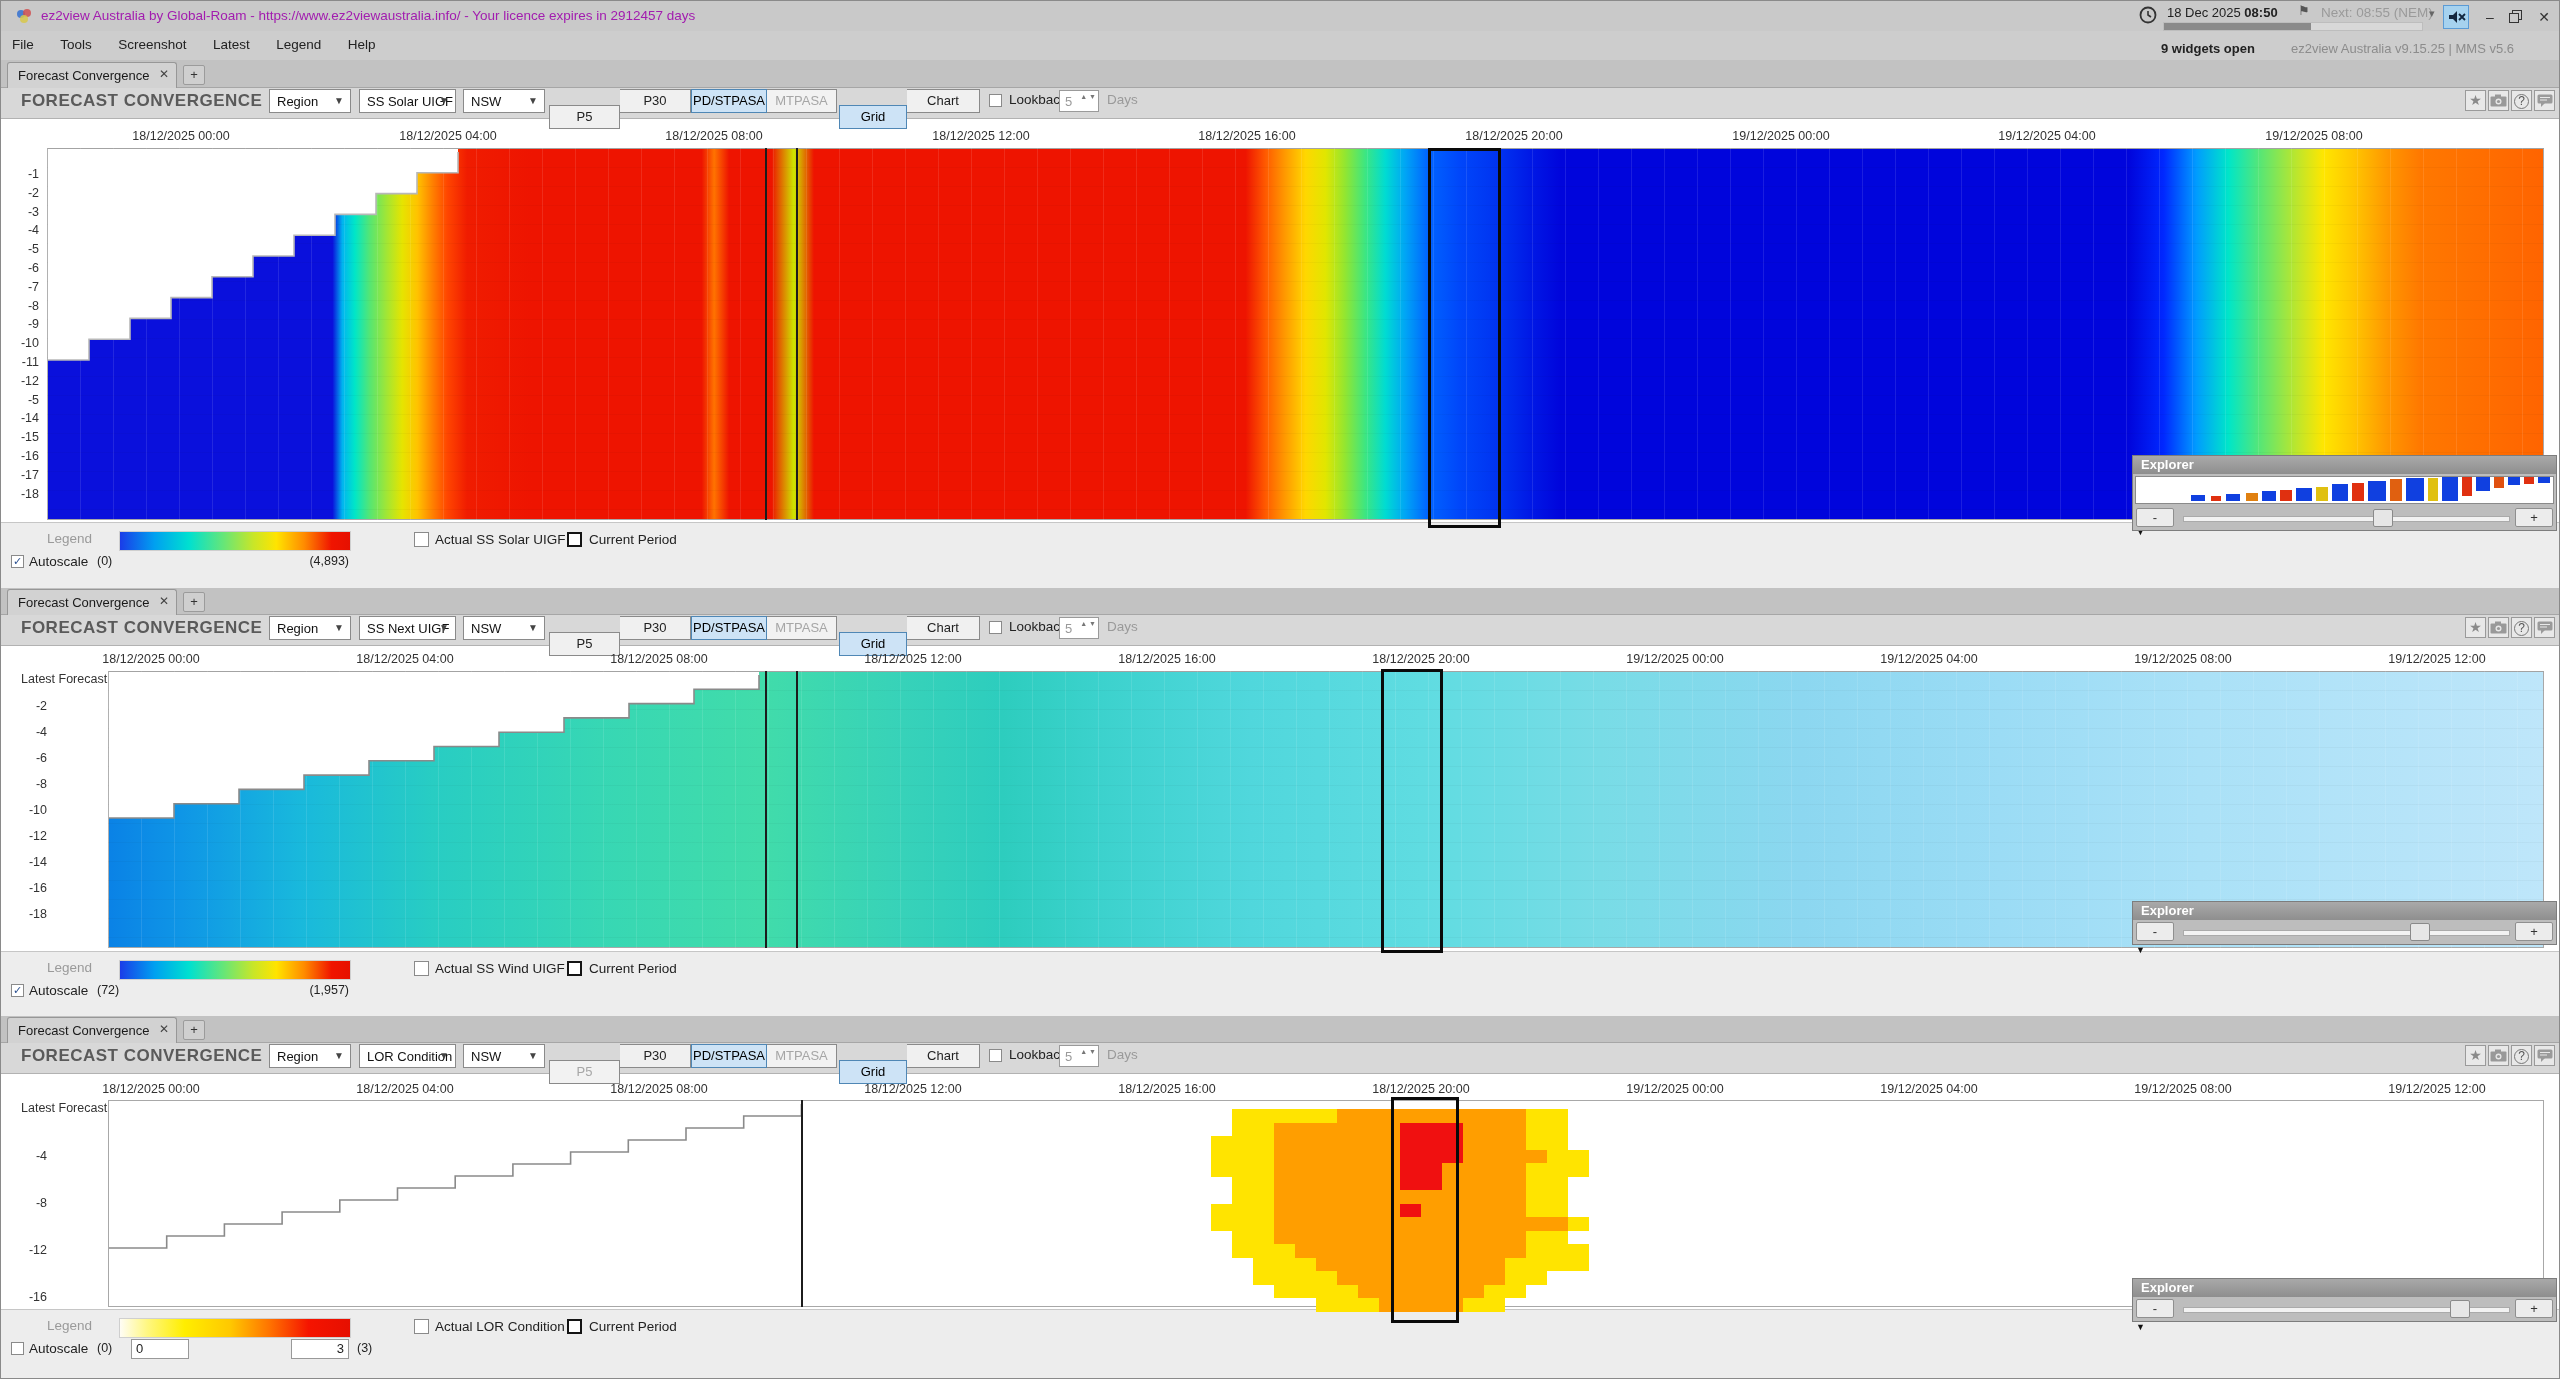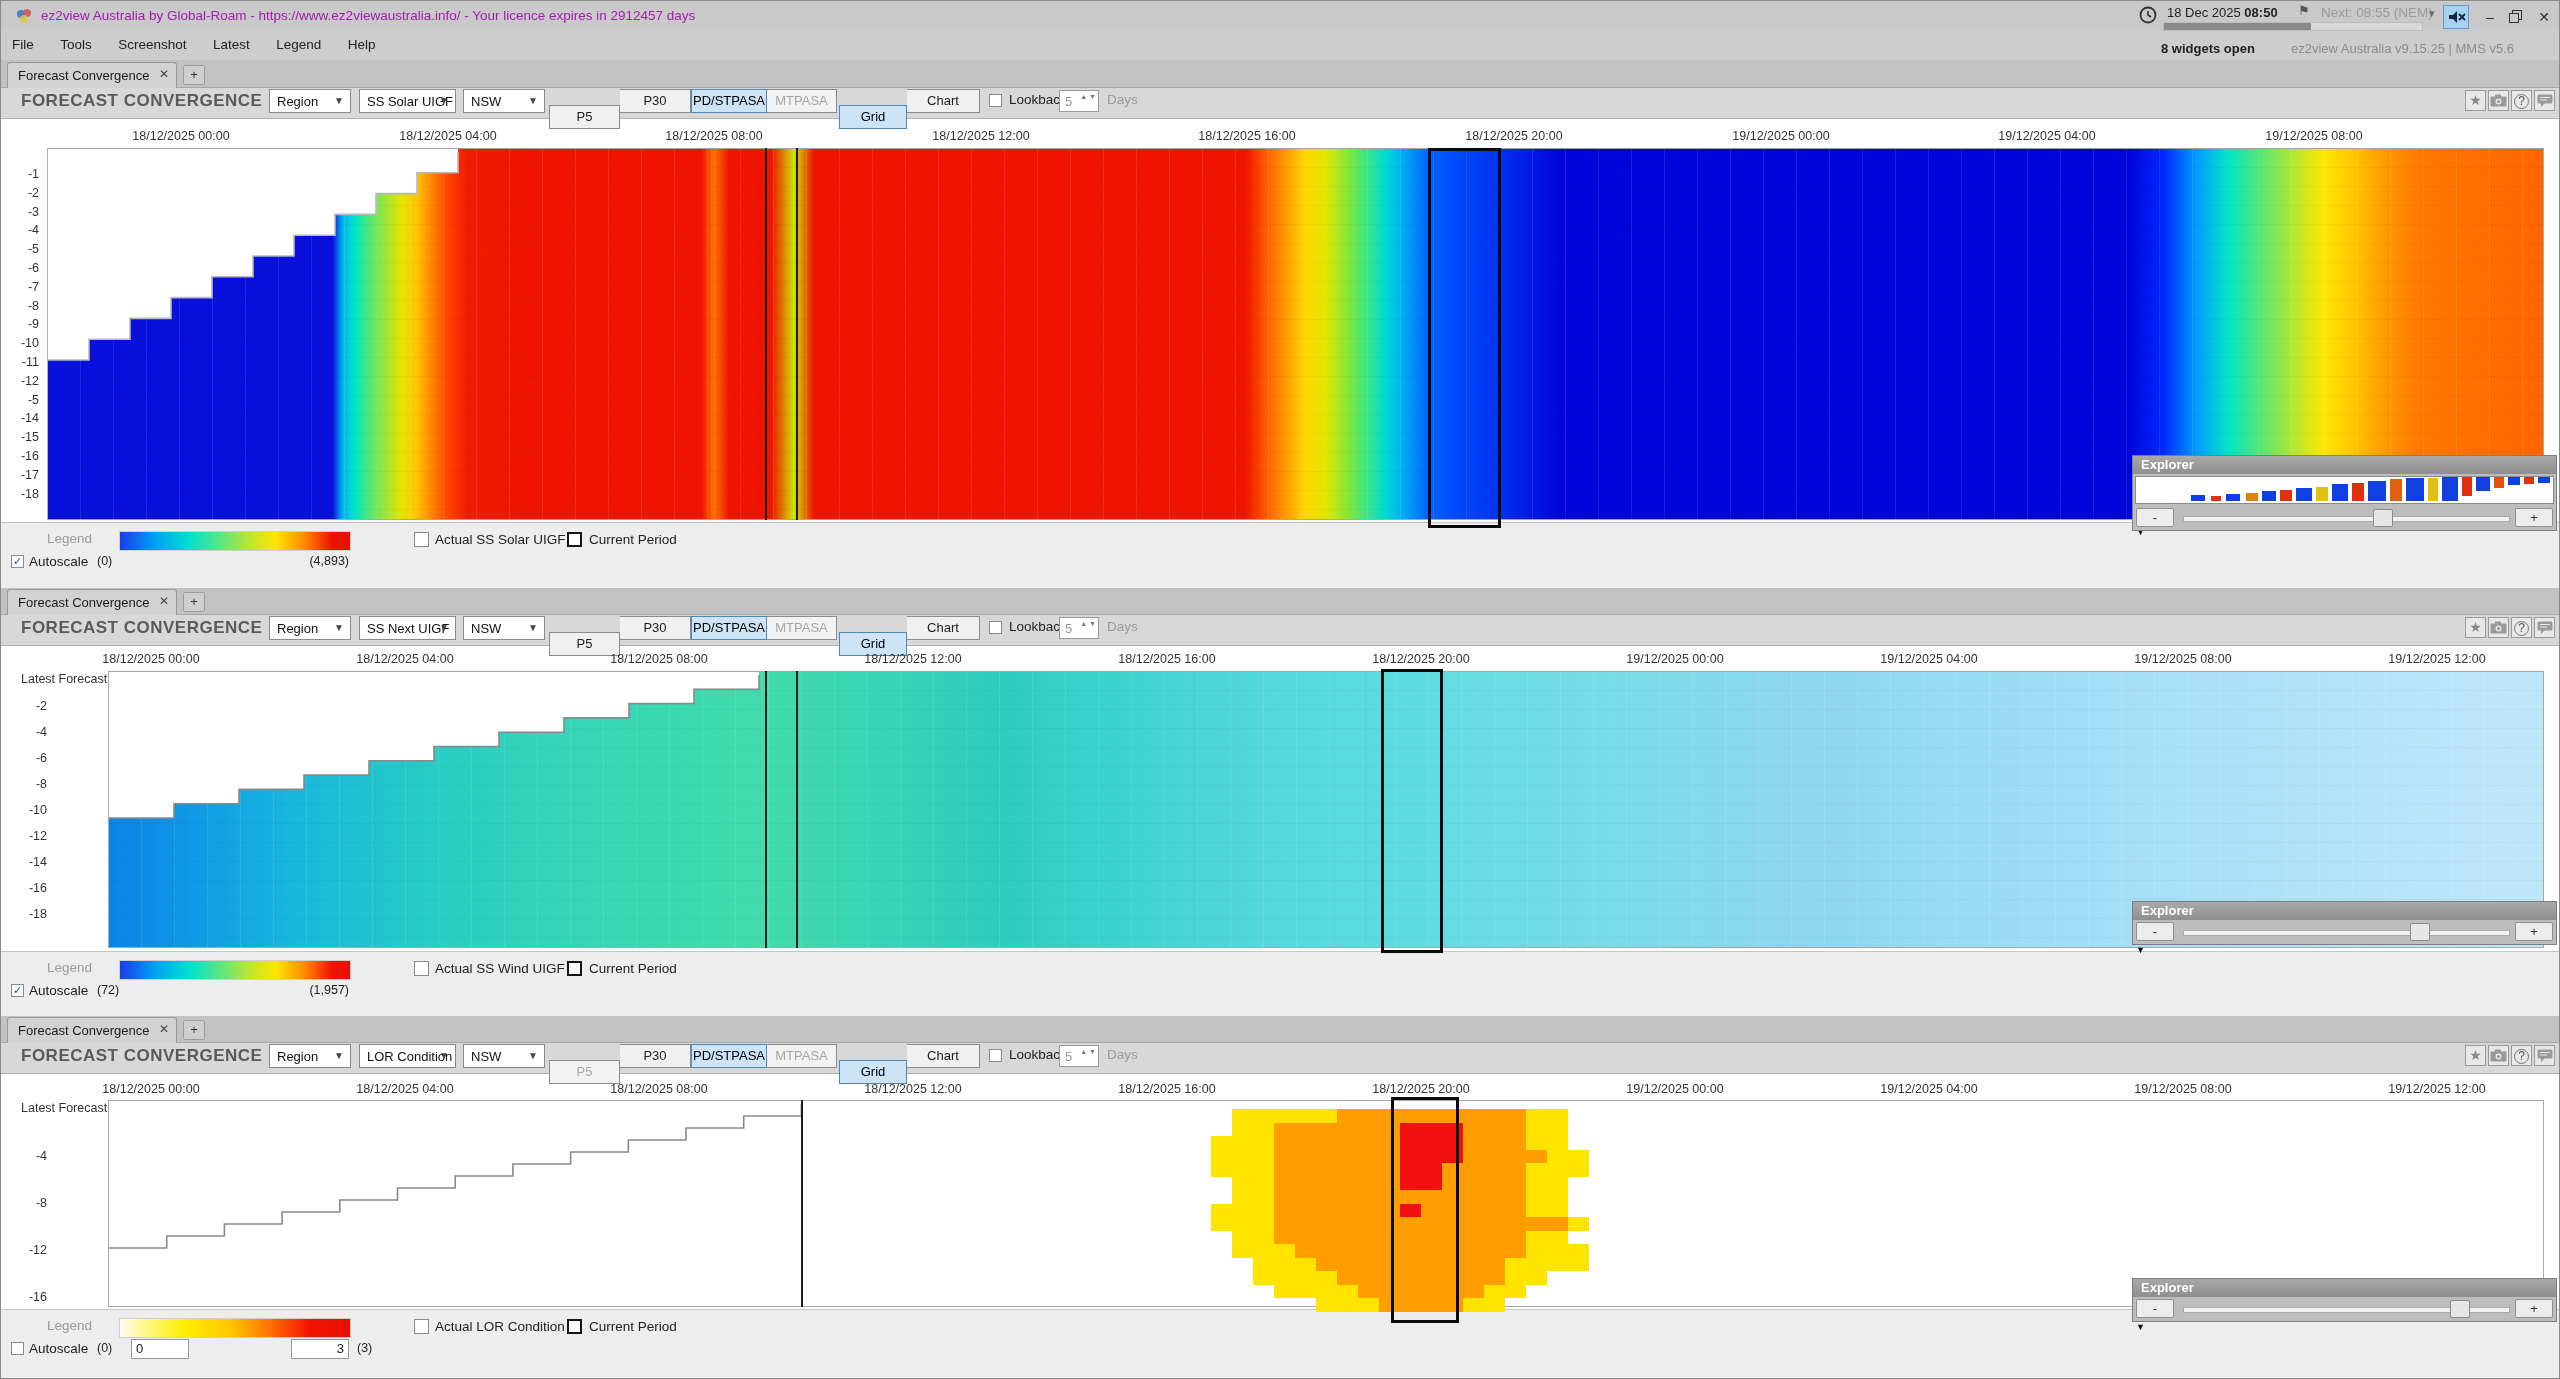--- a/index.html
+++ b/index.html
@@ -120,21 +120,21 @@
   </span>
   <span class="abs winbtn" style="left:2478px;">–</span>
   <span class="abs winbtn" style="left:2504px;">
     <svg width="14" height="14" style="margin:3px auto 0">
         <rect x="3.5" y="0.5" width="9" height="9" fill="none" stroke="#333"></rect>
         <rect x="0.5" y="3.5" width="9" height="9" fill="#c9c9c9" stroke="#333"></rect>
       </svg>
   </span>
   <span class="abs winbtn" style="left:2532px;">✕</span>
 
-  <div class="abs statusw">8 widgets open</div>
+  <div class="abs statusw">9 widgets open</div>
   <div class="abs statusv">ez2view Australia v9.15.25 | MMS v5.6</div>
 
   <div class="abs tabrow" style="left:0;top:59px;">
     <div class="tab">
       <span class="tablabel">Forecast Convergence</span>
       <span class="tabclose">✕</span>
     </div>
     <span class="plustab">+</span>
   </div>
 

